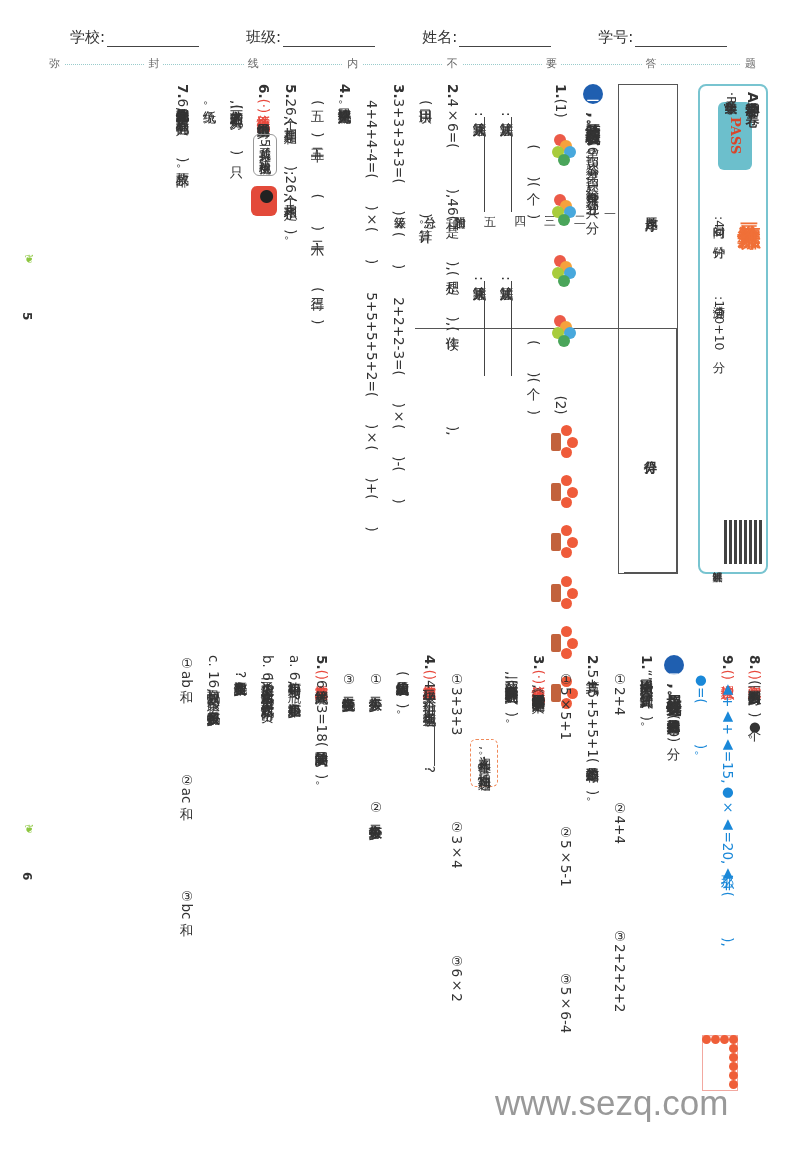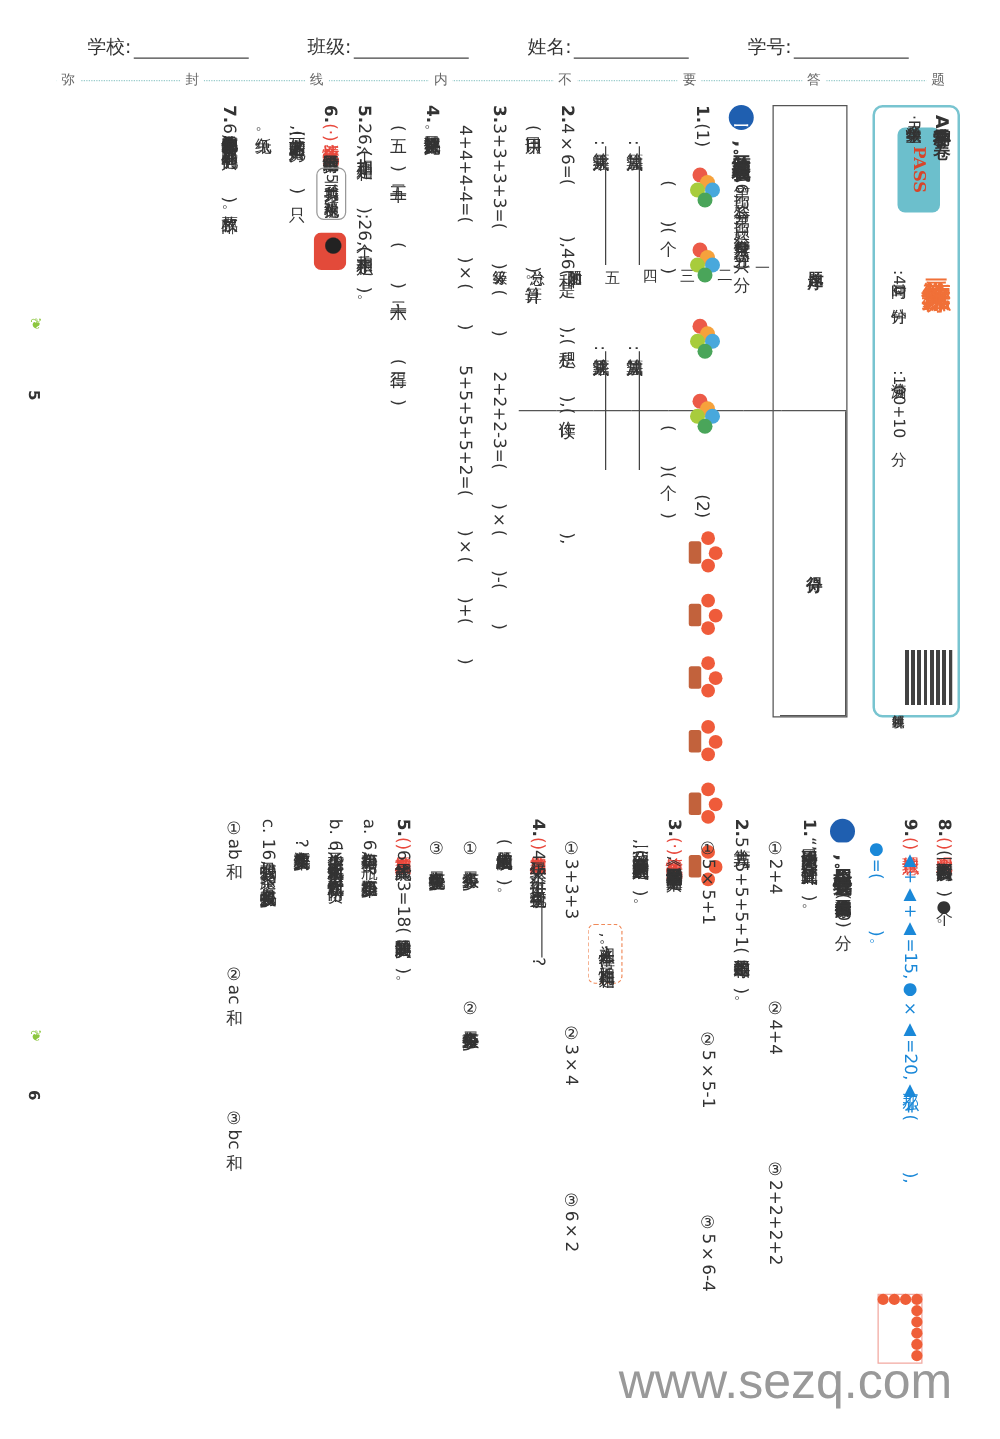--- a/index.html
+++ b/index.html
@@ -67,21 +67,21 @@
 
   .poem-box { display: inline-block; border: 1.5px dashed #f08a5a; border-radius: 6px; padding: 6px 2px; font-size: 13px; line-height: 22px; }
 
   .dots-grid { position: absolute; left: 682px; top: 357px; width: 70px; height: 60px; writing-mode: horizontal-tb; }
   .dots-frame { position: absolute; left: 0; top: 0; width: 36px; height: 56px; border: 1px solid #f2a8a0; }
   .dot { position: absolute; width: 9px; height: 9px; background: #ef5e38; border-radius: 50%; }
 
   .footer-num { position: absolute; font-size: 12px; font-weight: bold; color: #333; writing-mode: vertical-rl; }
   .sprout { position: absolute; color: #8cc63f; font-size: 12px; writing-mode: vertical-rl; }
 
-  .watermark { position: absolute; left: 495px; top: 1083px; font-size: 40px; color: #999; font-family: "Liberation Sans", sans-serif; letter-spacing: 0; }
+  .watermark { position: absolute; left: 495px; top: 1083px; font-size: 35px; color: #999; font-family: "Liberation Sans", sans-serif; letter-spacing: 0; }
 </style>
 </head>
 <body>
 
 <div class="seal-header">
   <div class="seal-fields">
     <div class="seal-field">
       <span>学校:</span>
         <span class="line"></span>
     </div>

